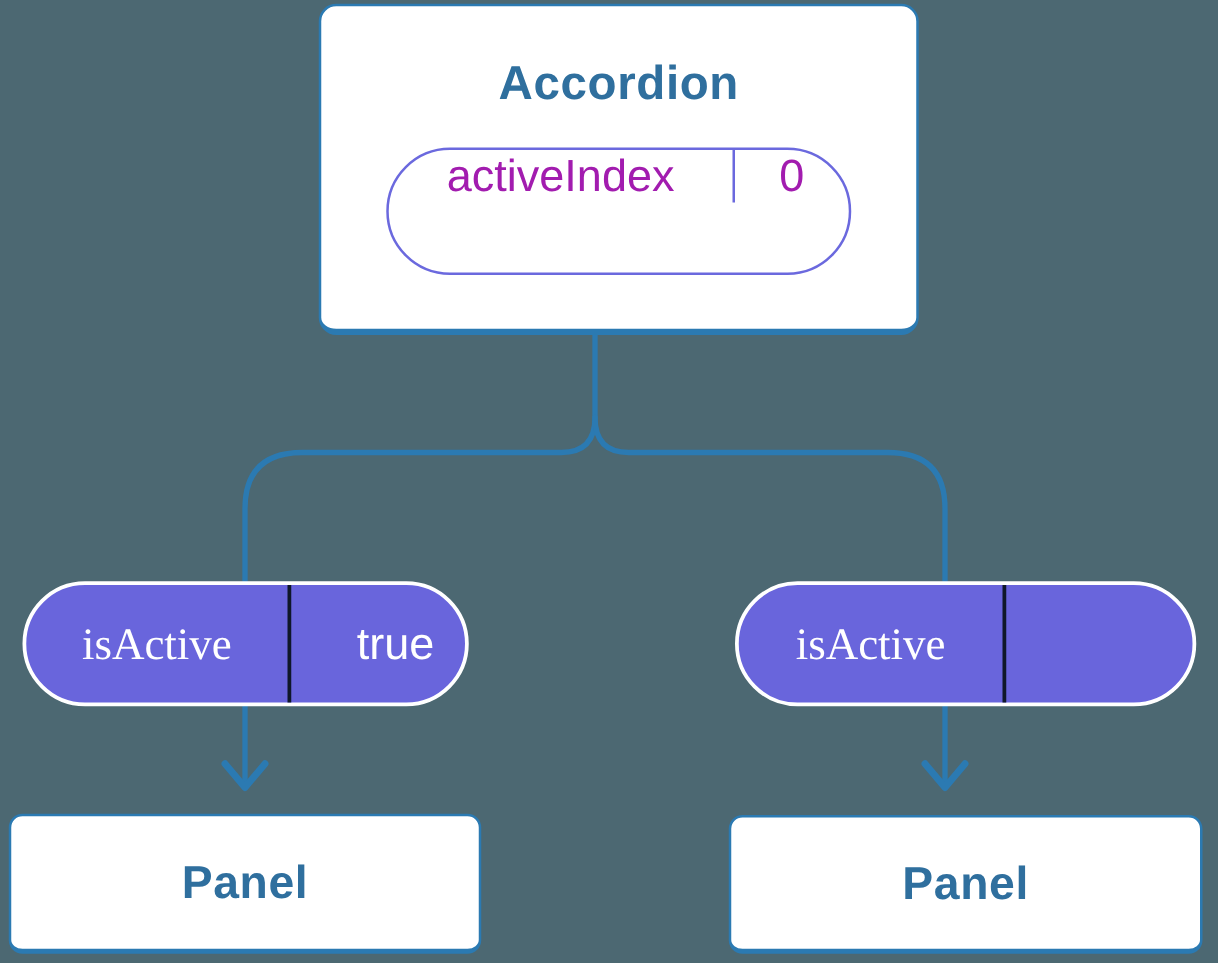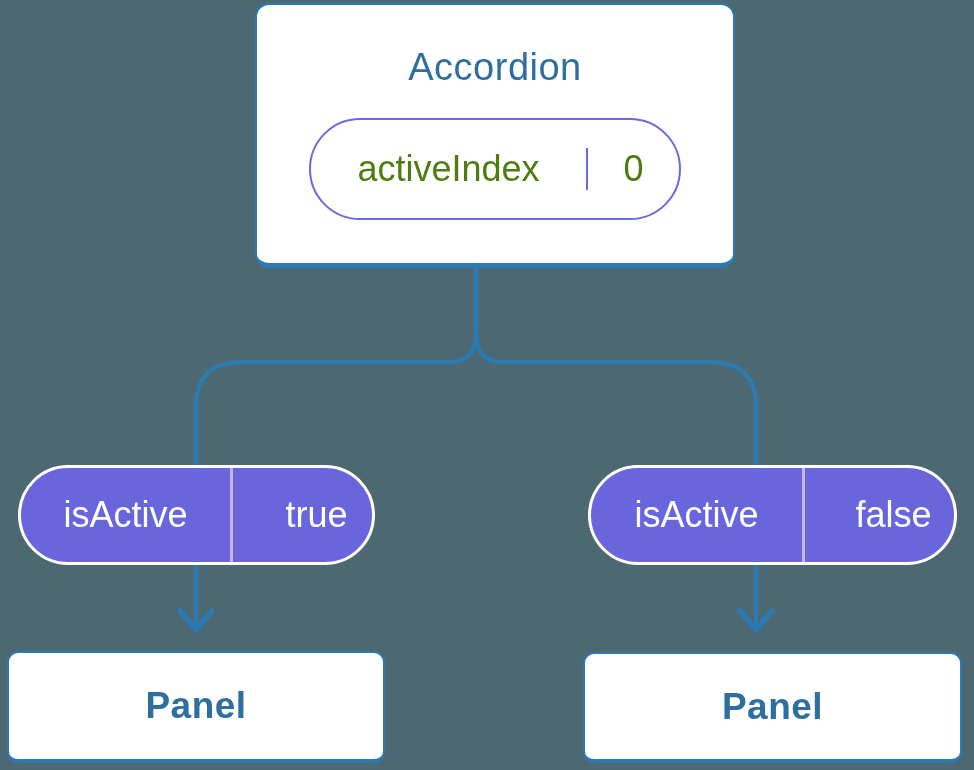--- a/index.html
+++ b/index.html
@@ -37,34 +37,34 @@
     border-radius: 14px;
     border-bottom-width: 5px;
     display: flex;
     flex-direction: column;
     align-items: center;
     padding-top: 40px;
     gap: 27px;
   }
   .root-title {
     font-size: 38px;
-    font-weight: 400;
+    font-weight: 700;
     color: #2f6f9e;
     line-height: 1.2;
     letter-spacing: 0.5px;
   }
   .prop-pill-outline {
     width: 372px;
     height: 102px;
     border: 2.5px solid #6b69de;
     border-radius: 51px;
     box-sizing: border-box;
     display: flex;
-    align-items: center;
-    color: #4d7c0f;
+    align-items: flex-start;
+    color: #a21caf;
     font-size: 36px;
     background: #ffffff;
   }
   .prop-pill-outline .seg-name {
     width: 277px;
     border-right: 2.5px solid #6b69de;
     display: flex;
     align-items: center;
     justify-content: center;
     box-sizing: border-box;
@@ -91,25 +91,26 @@
     left: 18px;
     top: 465px;
     width: 357px;
   }
   .pill-right {
     left: 588px;
     top: 465px;
     width: 369px;
   }
   .prop-pill-filled .seg-name {
-    border-right: 3px solid #c4b5fd;
+    border-right: 3px solid #0f172a;
     display: flex;
     align-items: center;
     justify-content: center;
     box-sizing: border-box;
+    font-family: Liberation Serif, serif;
   }
   .pill-left .seg-name { width: 212px; }
   .pill-right .seg-name { width: 214px; }
   .prop-pill-filled .seg-value {
     flex: 1;
     display: flex;
     align-items: center;
     justify-content: center;
     margin-left: 28px;
   }
@@ -162,21 +163,20 @@
     </div>
   </div>
 
   <div class="prop-pill-filled pill-left">
     <div class="seg-name">isActive</div>
     <div class="seg-value">true</div>
   </div>
 
   <div class="prop-pill-filled pill-right">
     <div class="seg-name">isActive</div>
-    <div class="seg-value">false</div>
   </div>
 
   <div class="card panel-card panel-left">
     <span>Panel</span>
   </div>
 
   <div class="card panel-card panel-right">
     <span>Panel</span>
   </div>
 

